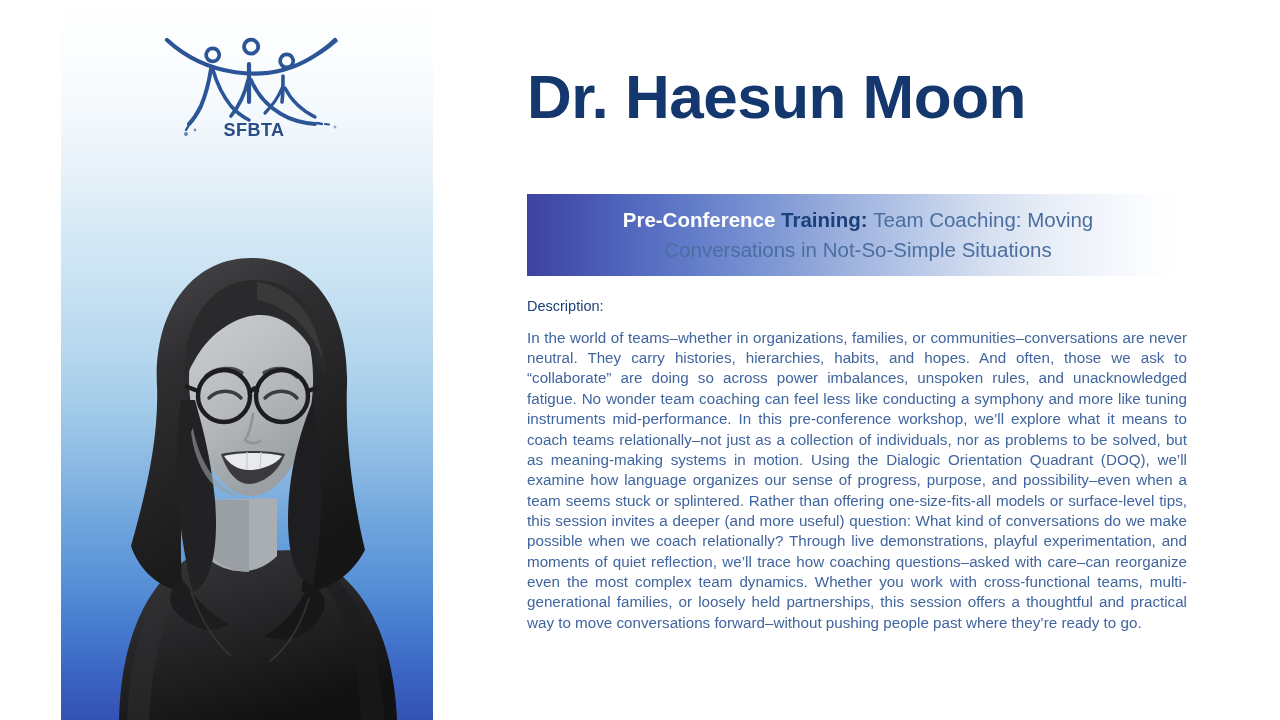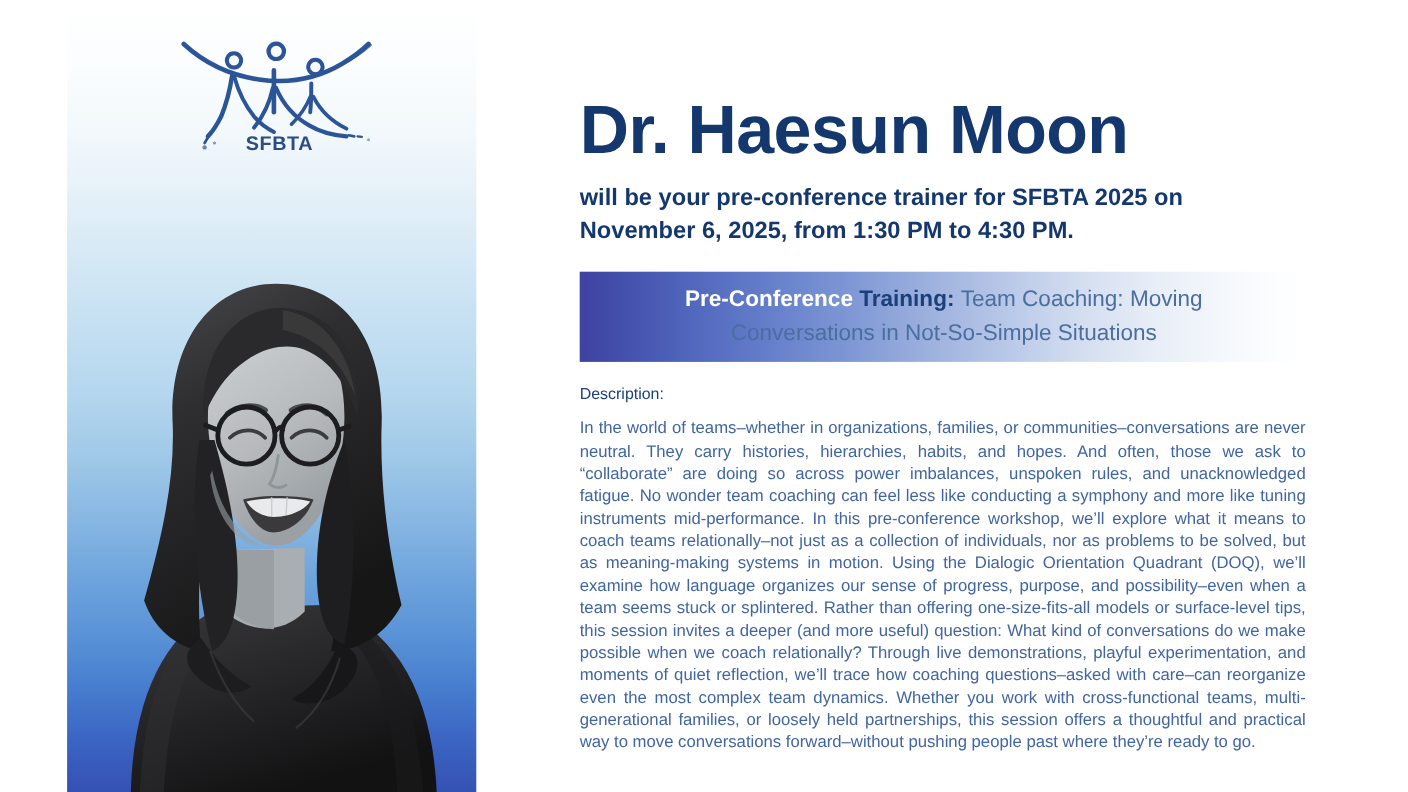--- a/index.html
+++ b/index.html
@@ -73,21 +73,21 @@
   .content {
     position: absolute;
     left: 527px;
     top: 0;
     width: 662px;
     height: 720px;
   }
 
   .headline {
     margin: 0;
-    padding-top: 86px;
+    padding-top: 64px;
     font-size: 62px;
     line-height: 1.08;
     font-weight: bold;
     letter-spacing: -0.5px;
     color: #14386e;
     white-space: nowrap;
   }
 
   .subhead {
     margin: 11px 0 0 0;
@@ -279,22 +279,21 @@
       </g>
     </svg>
   </div>
 </div>
 
 <div class="content">
 
   <h1 class="headline">Dr. Haesun Moon</h1>
 
   <p class="subhead">
-    <span>will be your pre-conference trainer for SFBTA 2025 on</span><br>
-    <span>November 6, 2025, from 1:30 PM to 4:30 PM.</span>
+    <br>
   </p>
 
   <div class="banner">
     <div class="banner-text">
       <span class="b-white">Pre-Conference </span><span class="b-navy">Training: </span><span>Team Coaching: Moving Conversations in Not-So-Simple Situations</span>
     </div>
   </div>
 
   <div class="desc-label">Description:</div>
   <div class="desc-body">In the world of teams–whether in organizations, families, or communities–conversations are never neutral. They carry histories, hierarchies, habits, and hopes. And often, those we ask to “collaborate” are doing so across power imbalances, unspoken rules, and unacknowledged fatigue. No wonder team coaching can feel less like conducting a symphony and more like tuning instruments mid-performance. In this pre-conference workshop, we’ll explore what it means to coach teams relationally–not just as a collection of individuals, nor as problems to be solved, but as meaning-making systems in motion. Using the Dialogic Orientation Quadrant (DOQ), we’ll examine how language organizes our sense of progress, purpose, and possibility–even when a team seems stuck or splintered. Rather than offering one-size-fits-all models or surface-level tips, this session invites a deeper (and more useful) question: What kind of conversations do we make possible when we coach relationally? Through live demonstrations, playful experimentation, and moments of quiet reflection, we’ll trace how coaching questions–asked with care–can reorganize even the most complex team dynamics. Whether you work with cross-functional teams, multi-generational families, or loosely held partnerships, this session offers a thoughtful and practical way to move conversations forward–without pushing people past where they’re ready to go.</div>

